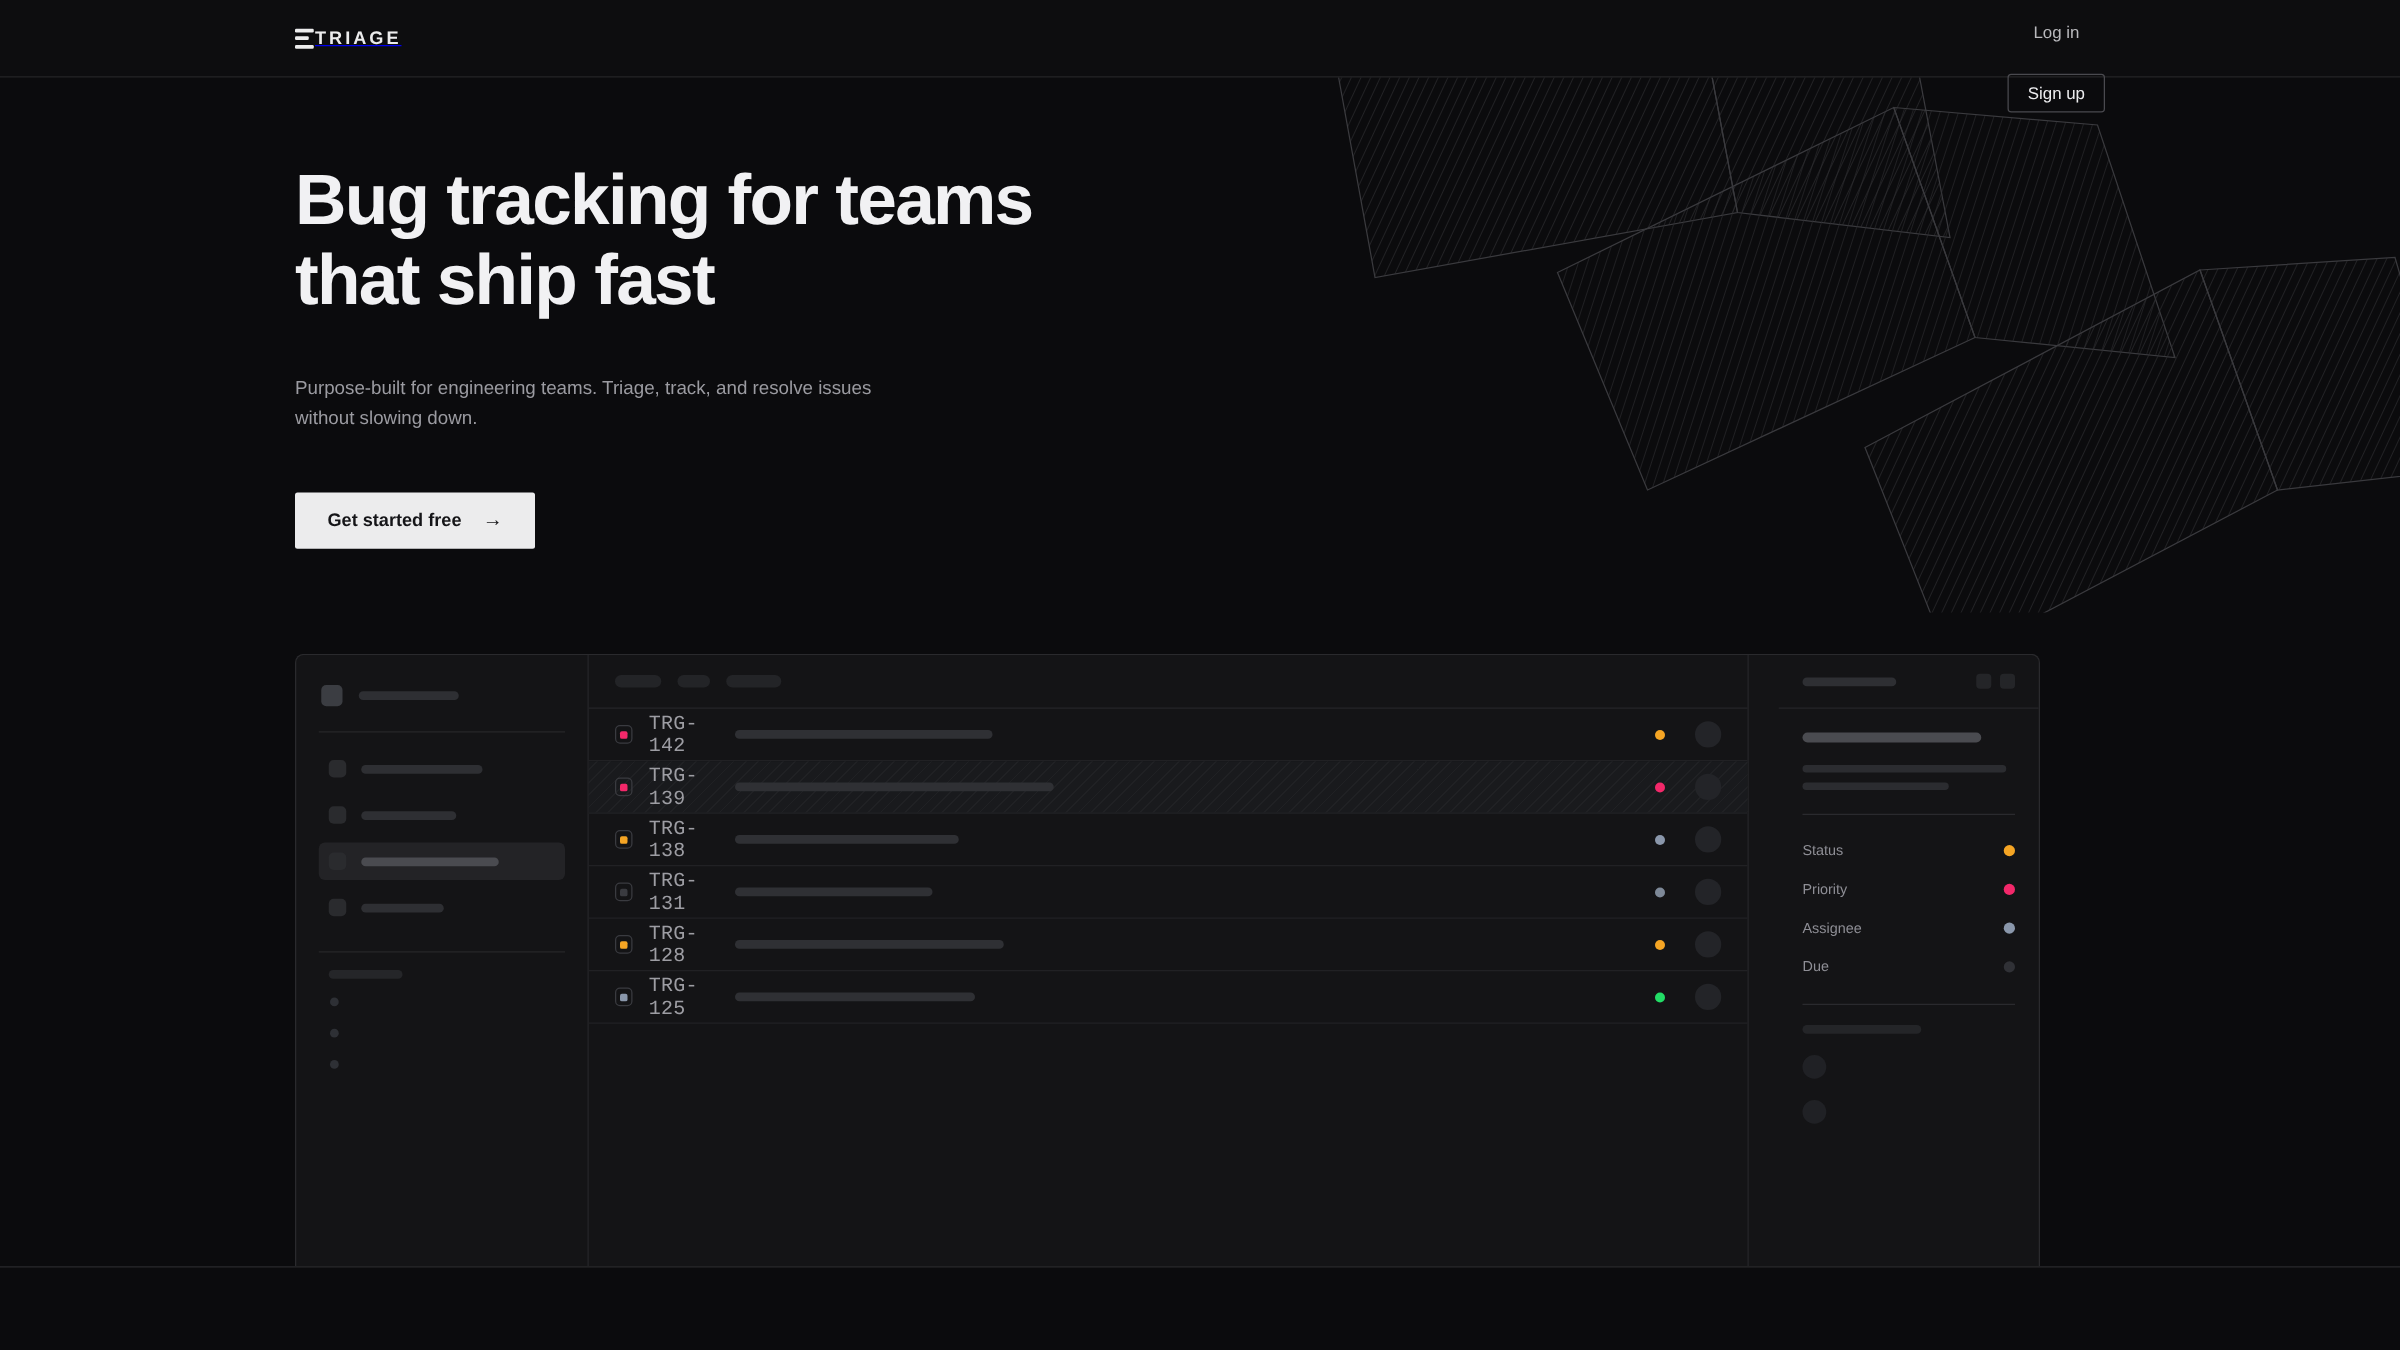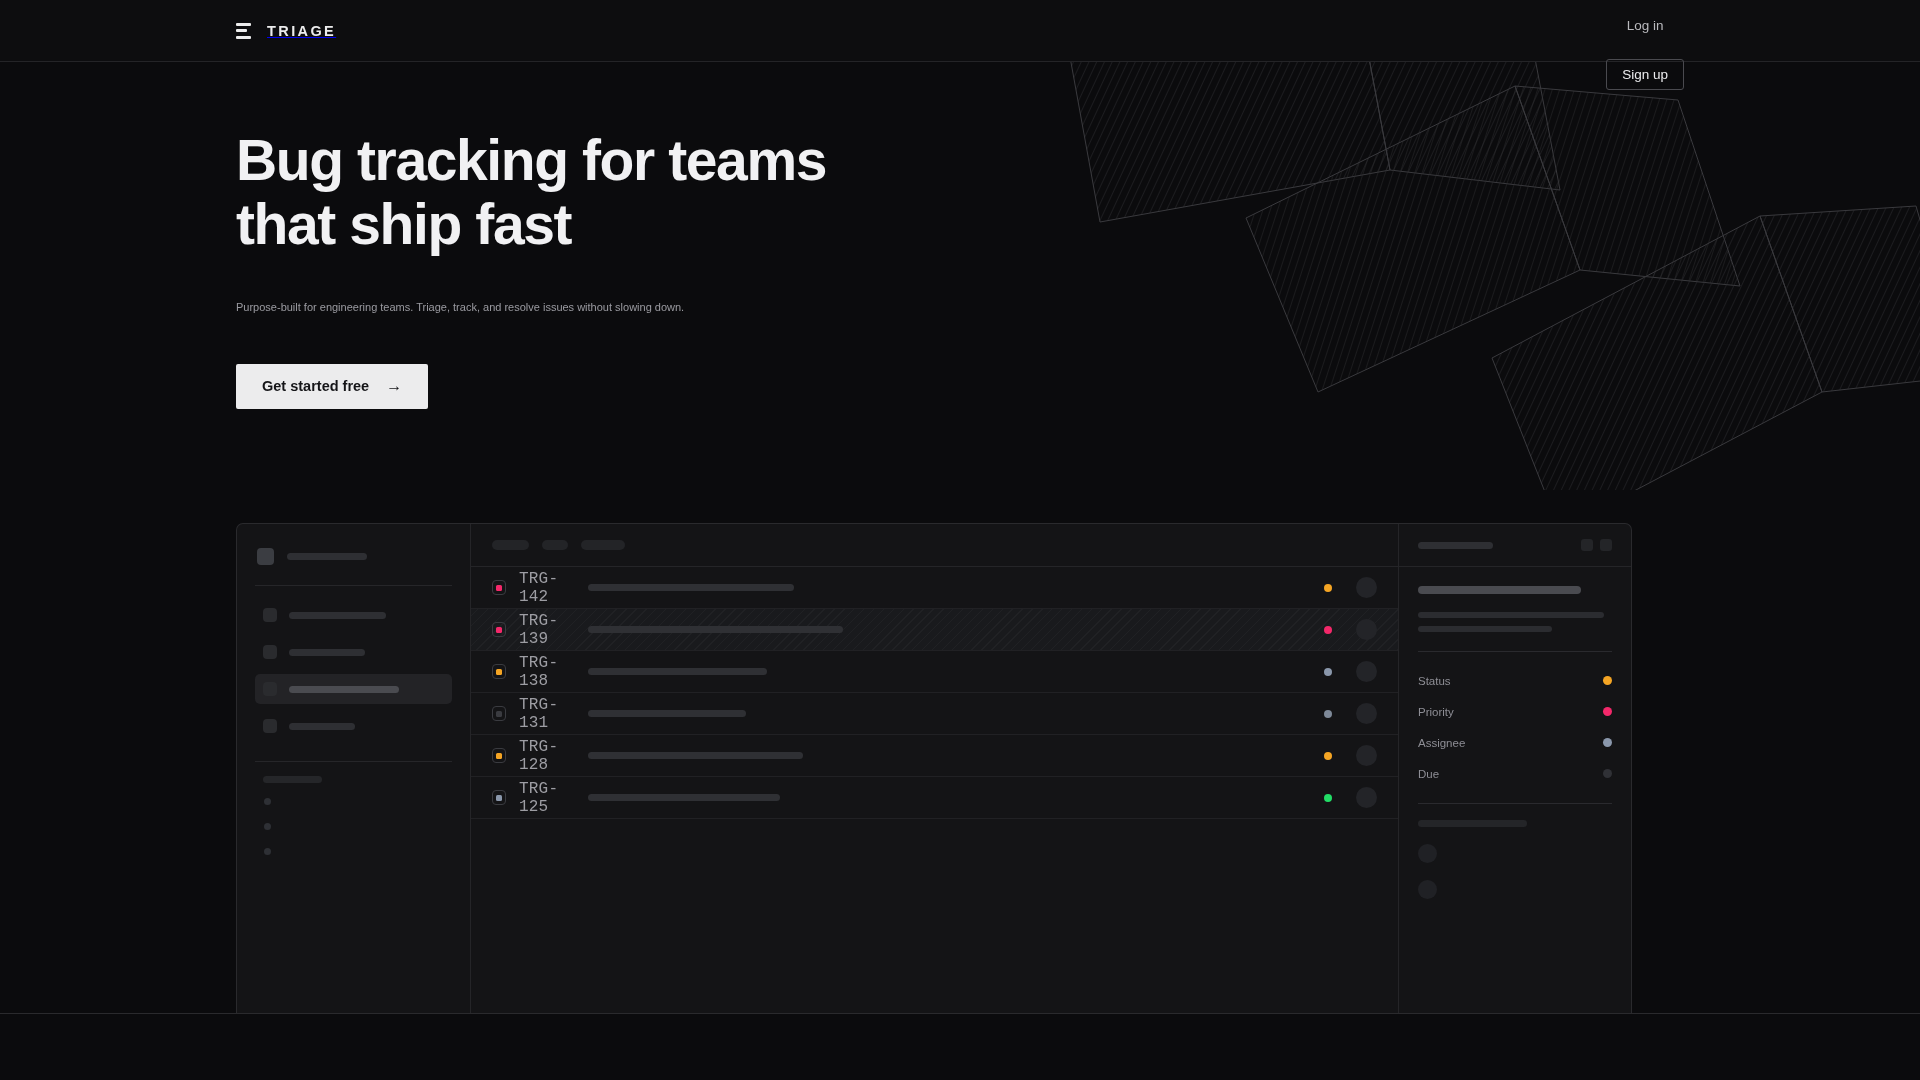--- a/index.html
+++ b/index.html
@@ -20,21 +20,21 @@
     background:#0d0d0f;
     border-bottom:1px solid #242427;
     display:flex; align-items:center;
     z-index:30;
   }
   .header-inner{
     width:1920px; height:100%;
     padding:0 236px 0 236px;
     display:flex; align-items:center; justify-content:space-between;
   }
-  .brand{ display:flex; align-items:center; gap:16px; }
+  .brand{ display:flex; align-items:center; gap:1px; }
   .brand-mark{ width:15px; height:16px; display:flex; flex-direction:column; justify-content:space-between; }
   .brand-mark i{ display:block; height:3px; background:#ececed; border-radius:1px; }
   .brand-mark i:nth-child(1){ width:15px; }
   .brand-mark i:nth-child(2){ width:11px; }
   .brand-mark i:nth-child(3){ width:15px; }
   .brand-name{
     font-size:14.5px; font-weight:700; letter-spacing:2.4px; color:#ececed;
   }
   .header-right{ display:flex; align-items:center; gap:26px;flex-direction:column; }
   .moon-icon{ width:20px; height:20px; display:block; opacity:.72; cursor:pointer; }
@@ -59,21 +59,21 @@
     position:absolute; top:62px; left:0; width:1920px;
     padding-left:236px; z-index:10;
   }
   .hero-title{
     margin:0; padding-top:66px;
     font-size:57px; line-height:1.13; font-weight:700;
     letter-spacing:-1.4px; color:#f1f1f3; max-width:700px;
   }
   .hero-sub{
     margin:0; padding-top:42px;
-    font-size:11px; line-height:1.62; color:#9b9ba1;
+    font-size:15px; line-height:1.62; color:#9b9ba1;
     max-width:480px;
   }
   .cta-btn{
     margin-top:47px;
     display:inline-flex; align-items:center; gap:17px;
     background:#ececed; color:#151518;
     border:none; border-radius:2px;
     font-size:14.5px; font-weight:700;
     padding:0 26px; height:45px;
     cursor:pointer; font-family:inherit;
@@ -146,21 +146,21 @@
   }
   .row-title{ height:7px; border-radius:4px; background:#2f3034; }
   .row-spacer{ flex:1 1 auto; }
   .row-status{ width:8px; height:8px; border-radius:50%; flex:0 0 8px; }
   .row-avatar{ width:21px; height:21px; border-radius:50%; background:#232428; flex:0 0 21px; margin-left:11px; }
 
   
   .mock-detail{
     width:233px; flex:0 0 233px;
     border-left:1px solid #252528;
-    display:flex; flex-direction:column;
+    display:flex; flex-direction:column;padding-left:24px;
   }
   .detail-top{
     height:43px; flex:0 0 43px;
     border-bottom:1px solid #252528;
     display:flex; align-items:center; justify-content:space-between;
     padding:0 19px;
   }
   .detail-icons{ display:flex; gap:7px; }
   .ico-btn{ width:12px; height:12px; border-radius:3px; background:#242528; cursor:pointer; }
   .detail-body{ padding:19px 19px 0 19px; }

